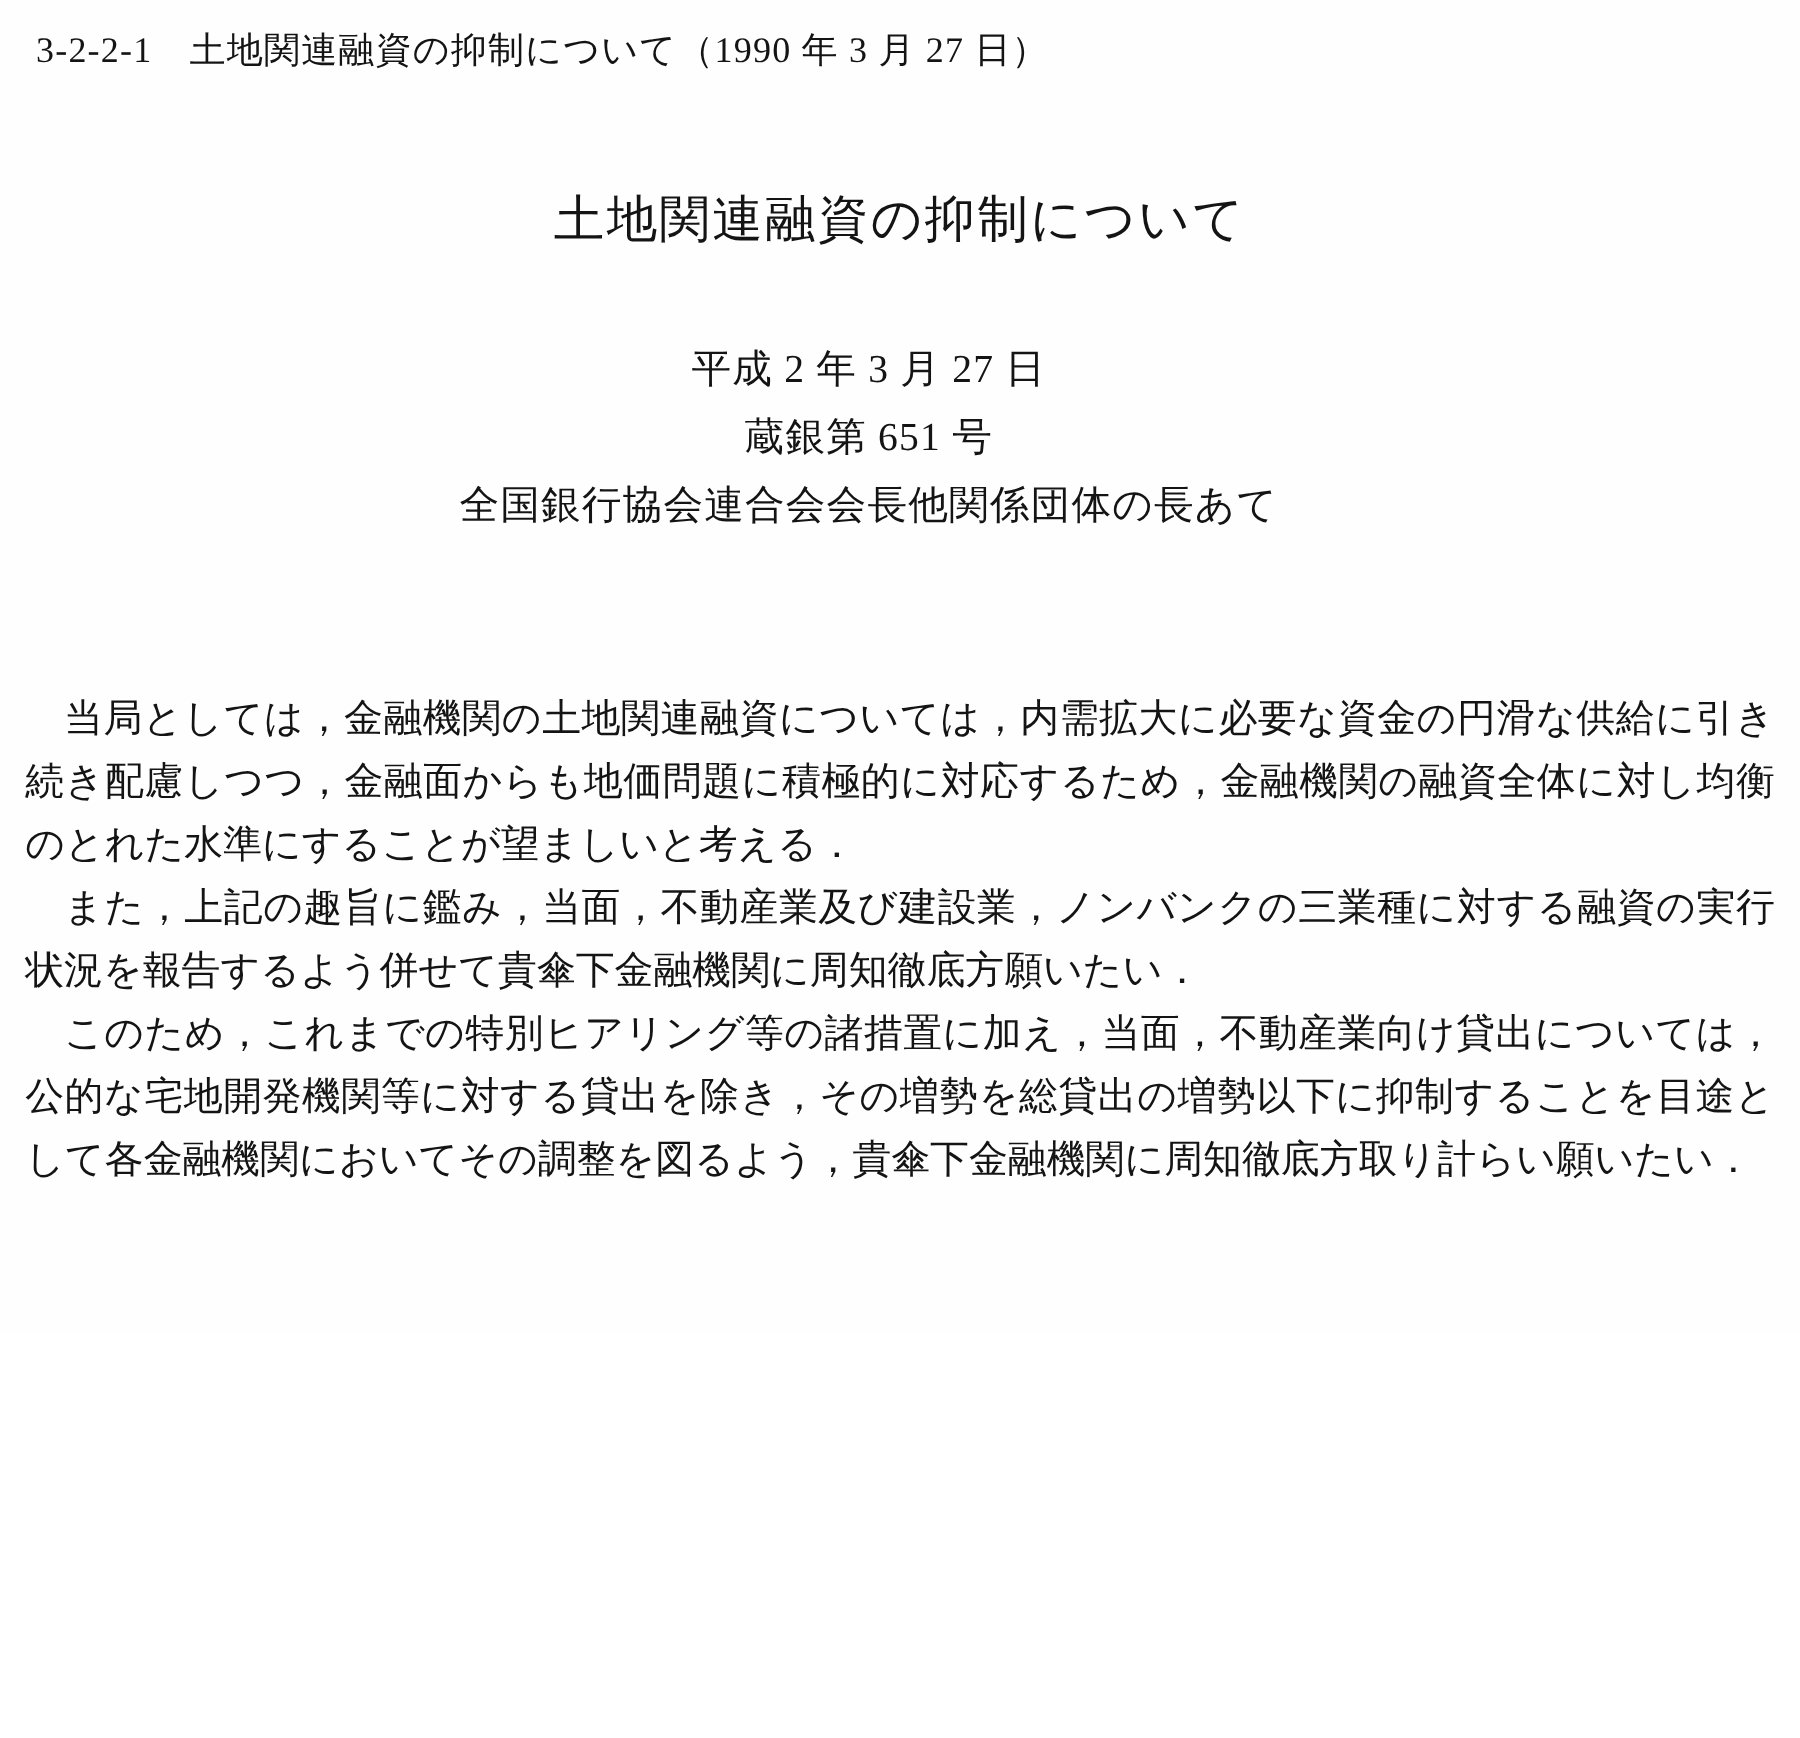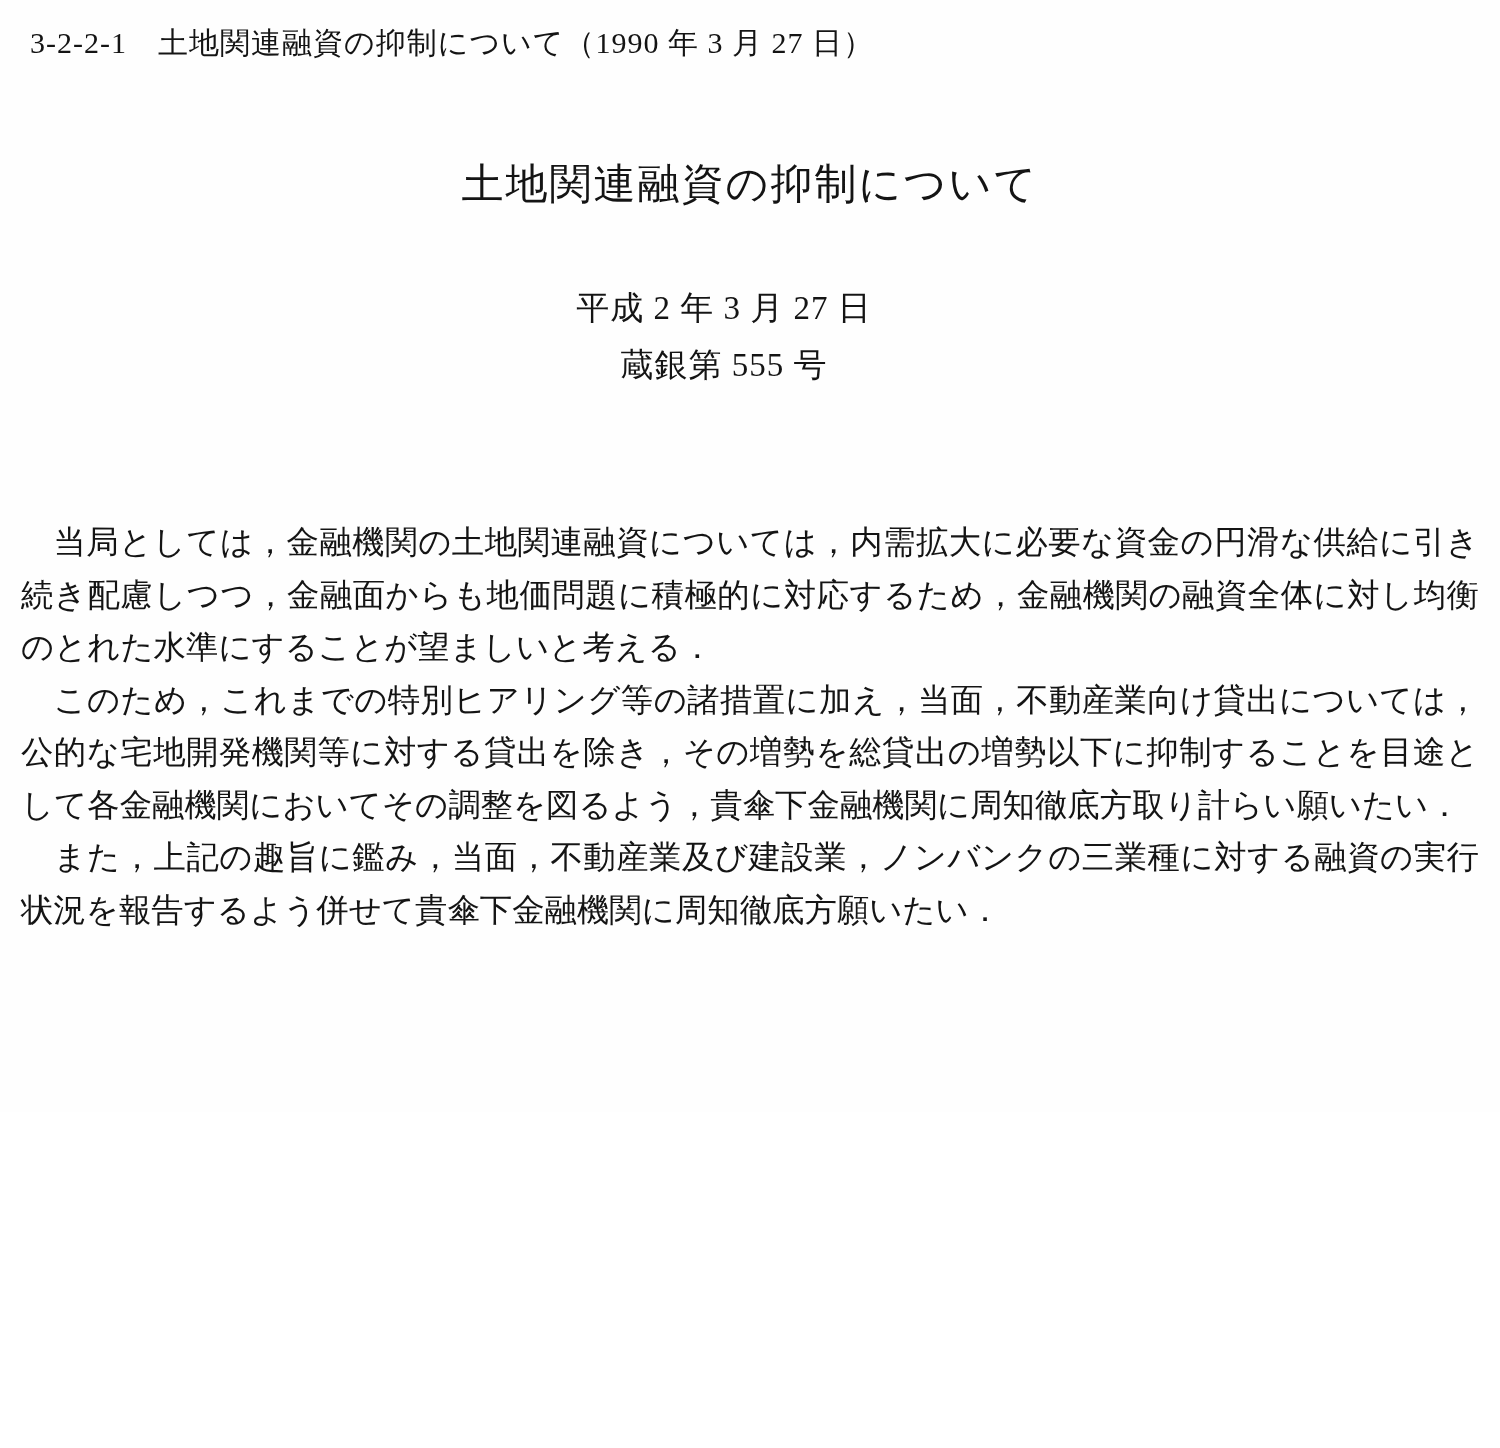--- a/index.html
+++ b/index.html
@@ -56,22 +56,23 @@
 <body>
 
 <div class="page">
 
   <div class="section-header">3-2-2-1　土地関連融資の抑制について（1990 年 3 月 27 日）</div>
 
   <div class="doc-title">土地関連融資の抑制について</div>
 
   <div class="doc-info">
     <div>平成 2 年 3 月 27 日</div>
-    <div>蔵銀第 555 号</div>
+    <div>蔵銀第 651 号</div>
+    <div>全国銀行協会連合会会長他関係団体の長あて</div>
   </div>
 
   <div class="doc-body">
     <p>当局としては，金融機関の土地関連融資については，内需拡大に必要な資金の円滑な供給に引き続き配慮しつつ，金融面からも地価問題に積極的に対応するため，金融機関の融資全体に対し均衡のとれた水準にすることが望ましいと考える．</p>
+    <p>また，上記の趣旨に鑑み，当面，不動産業及び建設業，ノンバンクの三業種に対する融資の実行状況を報告するよう併せて貴傘下金融機関に周知徹底方願いたい．</p>
     <p>このため，これまでの特別ヒアリング等の諸措置に加え，当面，不動産業向け貸出については，公的な宅地開発機関等に対する貸出を除き，その増勢を総貸出の増勢以下に抑制することを目途として各金融機関においてその調整を図るよう，貴傘下金融機関に周知徹底方取り計らい願いたい．</p>
-    <p>また，上記の趣旨に鑑み，当面，不動産業及び建設業，ノンバンクの三業種に対する融資の実行状況を報告するよう併せて貴傘下金融機関に周知徹底方願いたい．</p>
   </div>
 
 </div>
 
 </body></html>

